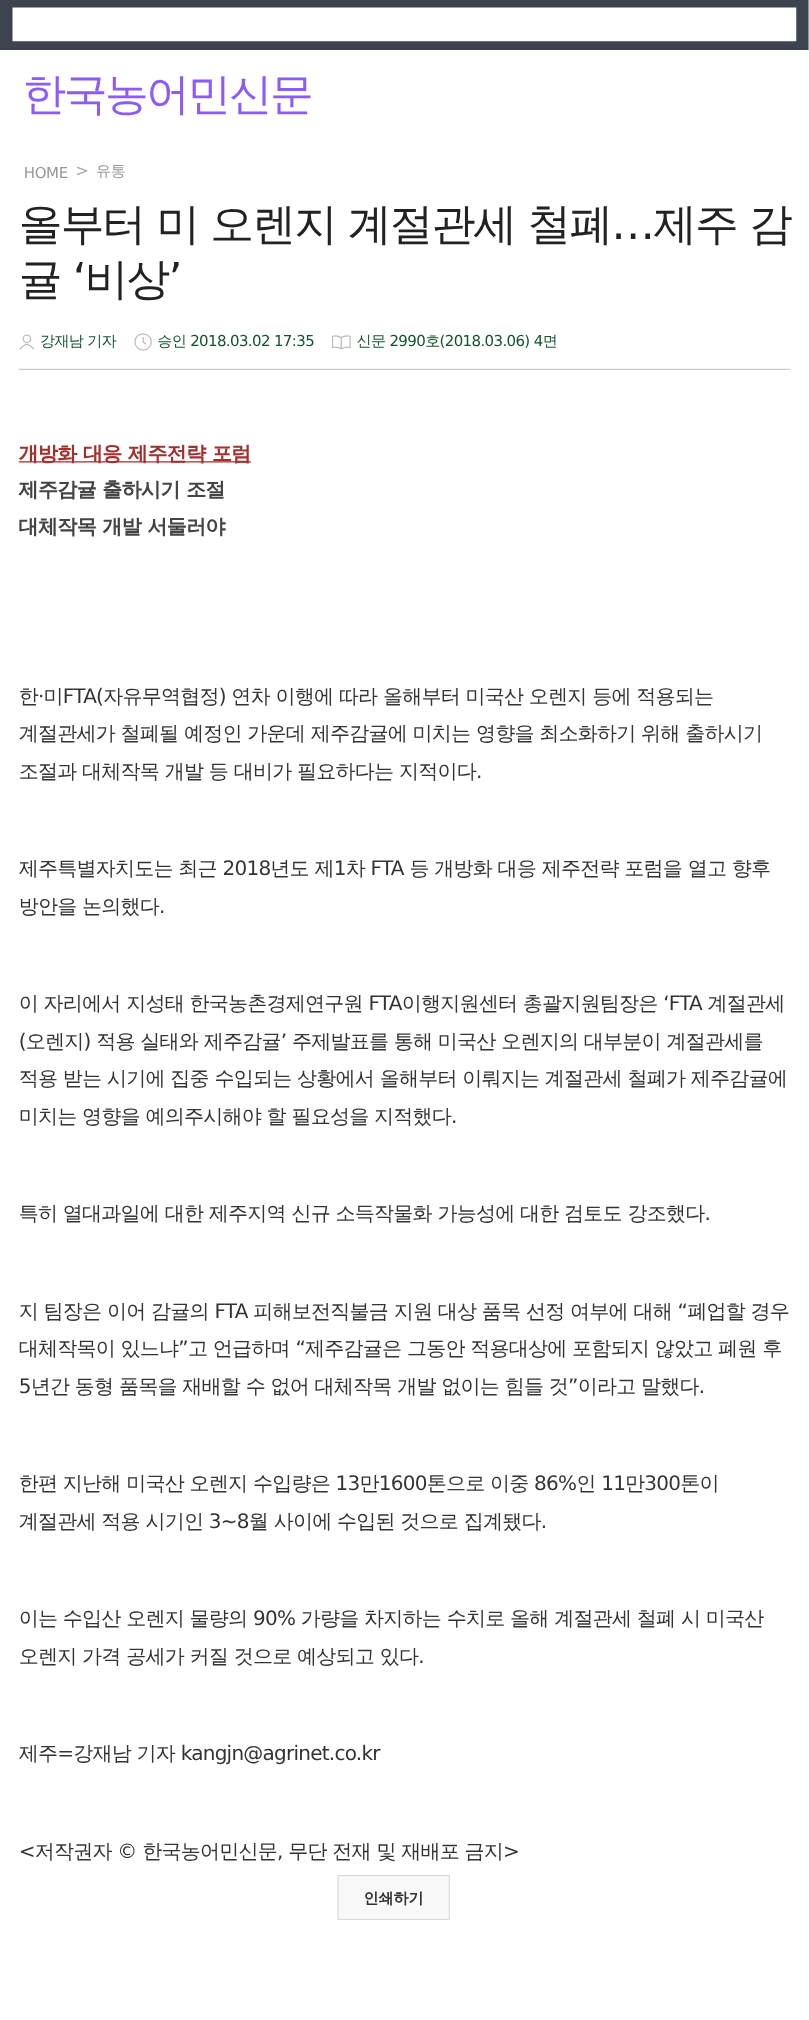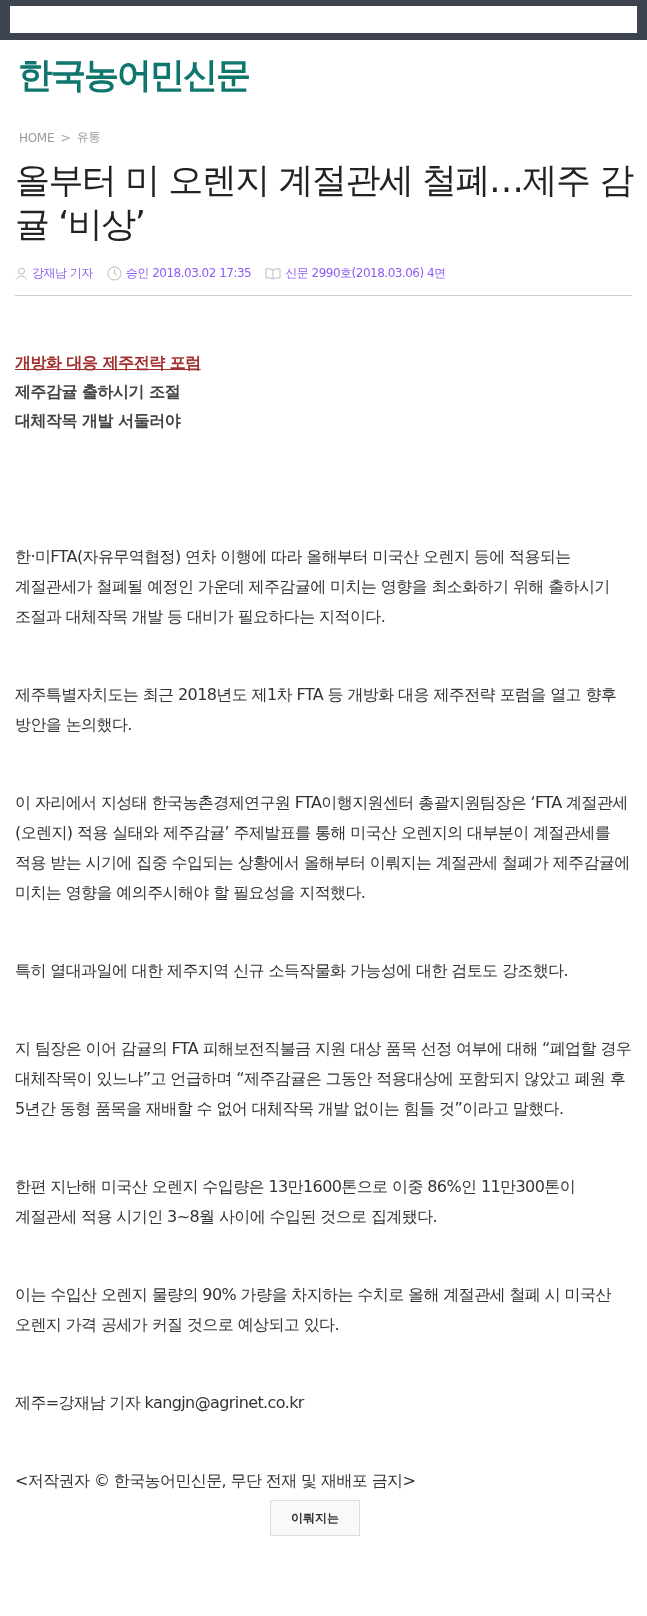--- a/index.html
+++ b/index.html
@@ -15,37 +15,37 @@
       position: absolute; left: 0; top: 0; width: 647px; height: 40px;
       background: #3e4350;
     }
     .topbar-input {
       position: absolute; left: 10px; top: 6px; width: 627px; height: 27px;
       background: #ffffff; border: none;
     }
     .logo {
       position: absolute; left: 18px; top: 52px;
       font-family: "DejaVu Sans", sans-serif;
-      font-weight: bold; font-size: 35px; letter-spacing: -2px;
-      color: #0f766e;
+      font-weight: normal; font-size: 35px; letter-spacing: -2px;
+      color: #8b5cf6;
     }
     .breadcrumb {
       position: absolute; left: 19px; top: 129px;
       font-size: 12px; color: #999999; display: flex; align-items: center; gap: 6px;
       letter-spacing: -0.3px;
     }
     .breadcrumb .sep { font-size: 13px; color: #aaaaaa; }
     .headline {
       position: absolute; left: 15px; top: 158px; width: 620px;
       font-size: 35px; line-height: 44px; font-weight: normal;
       color: #222222; letter-spacing: -1.5px;
     }
     .meta {
       position: absolute; left: 15px; top: 265px;
-      display: flex; align-items: flex-end; font-size: 12px; color: #8b5cf6;
+      display: flex; align-items: flex-end; font-size: 12px; color: #14532d;
       letter-spacing: -0.5px;
     }
     .meta-item { display: flex; align-items: center; margin-right: 14px; }
     .meta-item svg { margin-right: 4px; }
     .divider {
       position: absolute; left: 15px; top: 295px; width: 617px; height: 1px;
       background: #cccccc;
     }
     .subheads {
       position: absolute; left: 15px; top: 348px;
@@ -121,13 +121,13 @@
   <p>제주특별자치도는 최근 2018년도 제1차 FTA 등 개방화 대응 제주전략 포럼을 열고 향후 방안을 논의했다.</p>
   <p>이 자리에서 지성태 한국농촌경제연구원 FTA이행지원센터 총괄지원팀장은 ‘FTA 계절관세(오렌지) 적용 실태와 제주감귤’ 주제발표를 통해 미국산 오렌지의 대부분이 계절관세를 적용 받는 시기에 집중 수입되는 상황에서 올해부터 이뤄지는 계절관세 철폐가 제주감귤에 미치는 영향을 예의주시해야 할 필요성을 지적했다.</p>
   <p>특히 열대과일에 대한 제주지역 신규 소득작물화 가능성에 대한 검토도 강조했다.</p>
   <p>지 팀장은 이어 감귤의 FTA 피해보전직불금 지원 대상 품목 선정 여부에 대해 “폐업할 경우 대체작목이 있느냐”고 언급하며 “제주감귤은 그동안 적용대상에 포함되지 않았고 폐원 후 5년간 동형 품목을 재배할 수 없어 대체작목 개발 없이는 힘들 것”이라고 말했다.</p>
   <p>한편 지난해 미국산 오렌지 수입량은 13만1600톤으로 이중 86%인 11만300톤이 계절관세 적용 시기인 3~8월 사이에 수입된 것으로 집계됐다.</p>
   <p>이는 수입산 오렌지 물량의 90% 가량을 차지하는 수치로 올해 계절관세 철폐 시 미국산 오렌지 가격 공세가 커질 것으로 예상되고 있다.</p>
   <p>제주=강재남 기자 kangjn@agrinet.co.kr</p>
   <p>&lt;저작권자 © 한국농어민신문, 무단 전재 및 재배포 금지&gt;</p>
 </div>
 
-<button class="print-btn">이뤄지는</button>
+<button class="print-btn">인쇄하기</button>
 
 </body></html>

